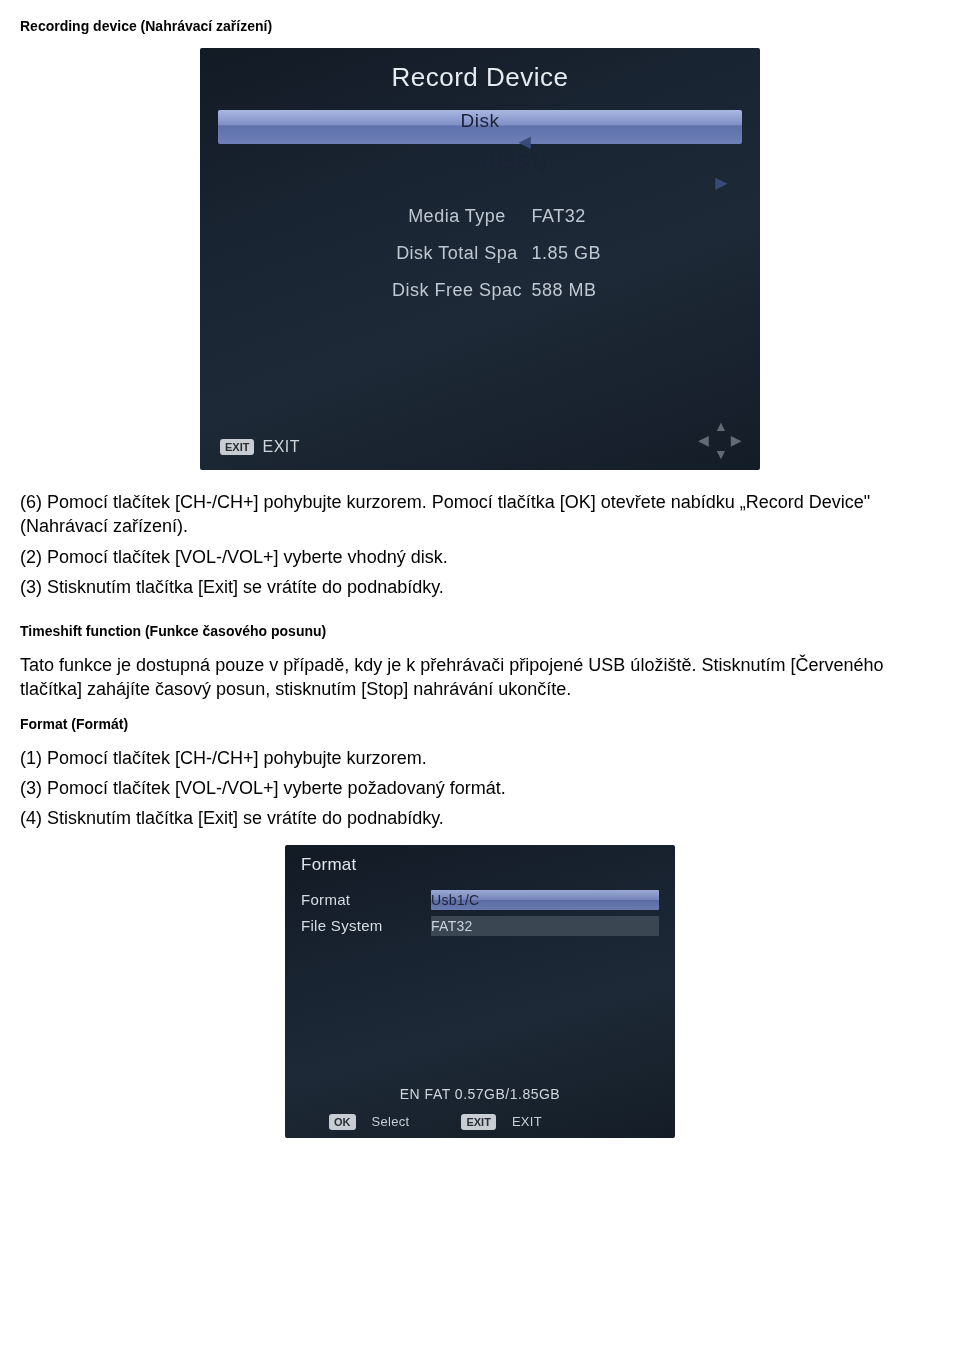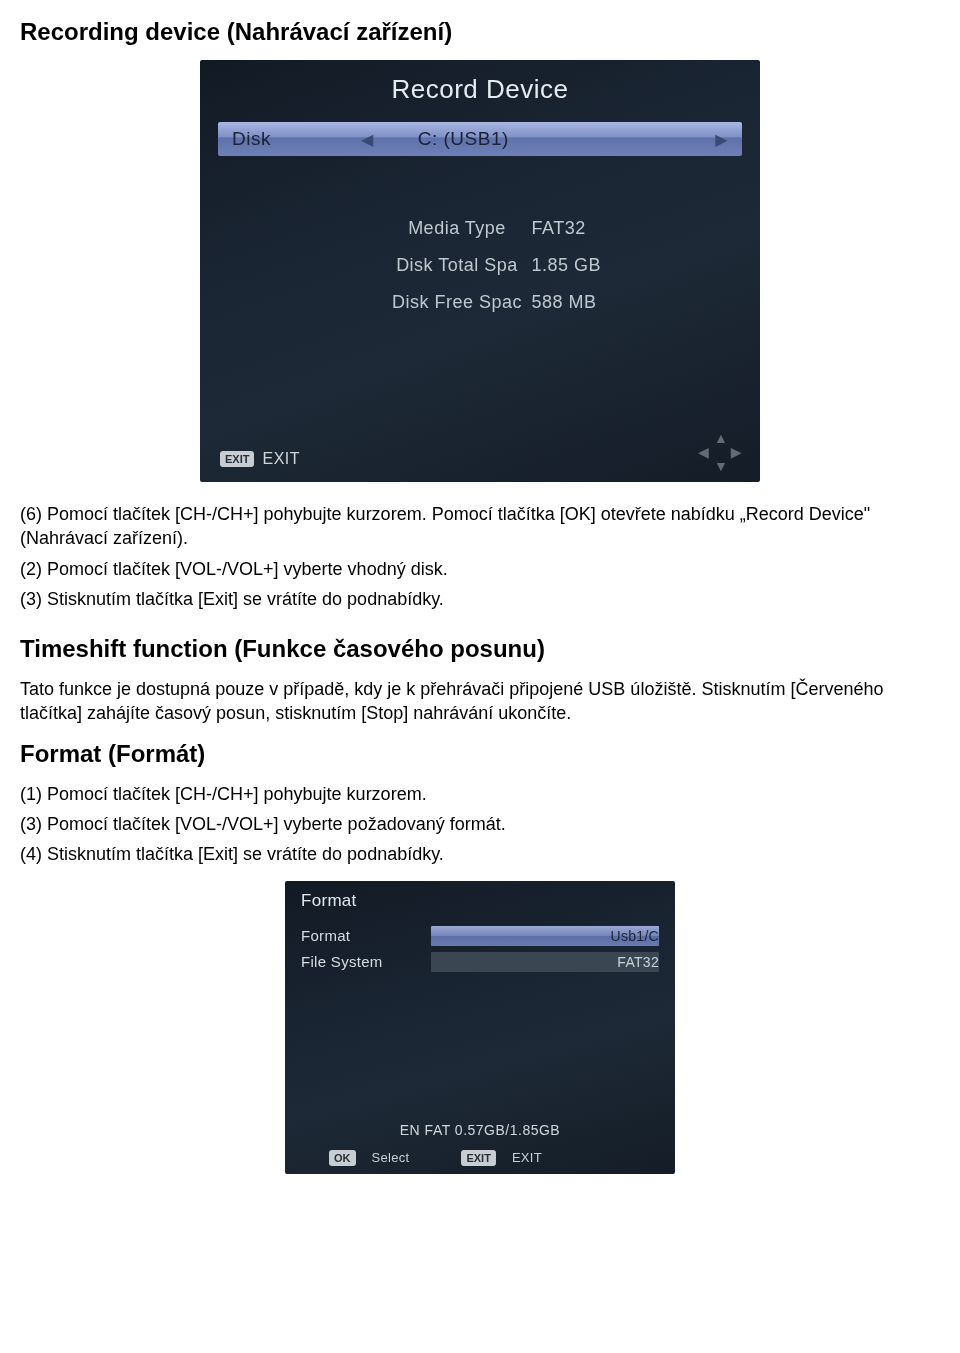--- a/index.html
+++ b/index.html
@@ -6,21 +6,21 @@
   body {
     font-family: Arial, Helvetica, sans-serif;
     font-size: 18px;
     color: #000;
     background: #fff;
     width: 960px;
     padding: 18px 20px 40px 20px;
   }
   .heading {
     font-weight: bold;
-    font-size: 24px;
+    font-size: 14px;
     margin-bottom: 14px;
   }
   .para {
     font-size: 18px;
     line-height: 1.35;
     margin-bottom: 6px;
   }
   .block { margin-bottom: 14px; }
   .section-gap { height: 10px; }
 
@@ -51,20 +51,21 @@
     right: 18px;
     height: 34px;
     background: linear-gradient(#aab7e2, #7e8fc6 45%, #5f71aa 46%, #6f80b8);
     border-radius: 2px;
     display: flex;
     align-items: center;
     padding: 0 14px;
     color: #1a2233;
     font-size: 19px;
     font-weight: 500;
+    flex-direction: column;
   }
   .sel-label { flex: 0 0 auto; }
   .sel-arrow-l {
     margin-left: 90px;
     font-size: 16px;
     color: #384b78;
   }
   .sel-value { margin-left: 44px; }
   .sel-arrow-r {
     margin-left: auto;
@@ -146,21 +147,21 @@
   .fm-row1 { top: 44px; }
   .fm-row2 { top: 70px; }
   .fm-label {
     flex: 0 0 130px;
     font-size: 15px;
     color: #d6dce2;
   }
   .fm-chip {
     flex: 1;
     height: 20px;
-    text-align: right;
+    text-align: left;
     font-size: 14px;
     line-height: 20px;
     border-radius: 1px;
   }
   .chip-sel {
     background: linear-gradient(#9ca9d4, #7685bc 48%, #5b6ca4 49%, #6a7ab1);
     color: #1c2436;
   }
   .chip-unsel {
     background: #3b4653;

